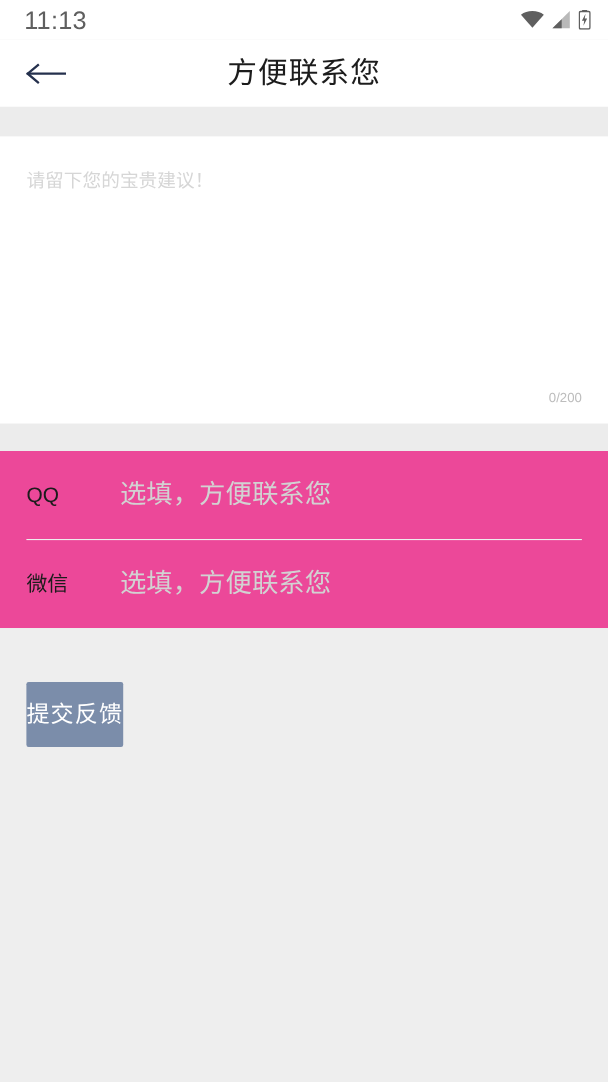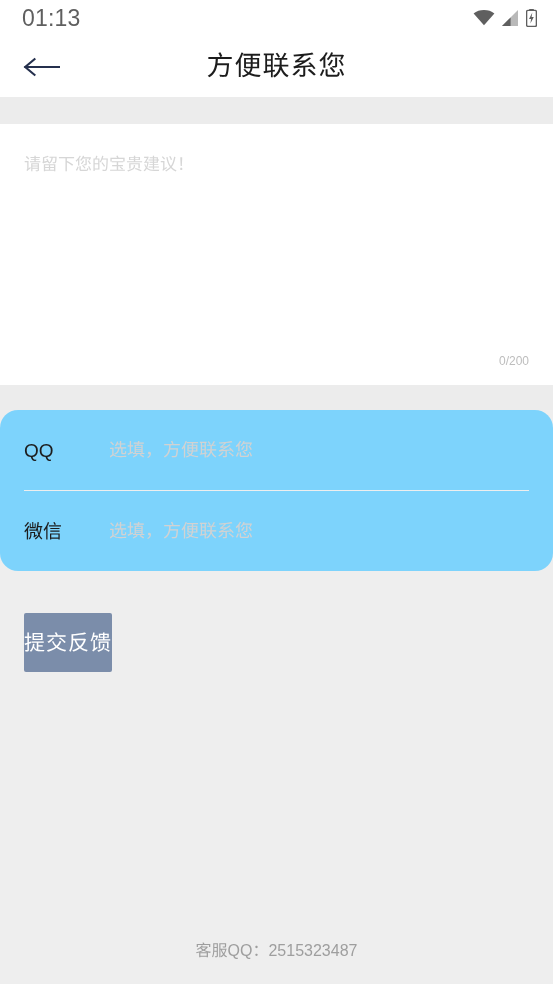--- a/index.html
+++ b/index.html
@@ -119,23 +119,22 @@
     position:absolute;
     right:24px;
     bottom:18px;
     font-size:12px;
     color:#bdbdbd;
     line-height:1;
   }
 
   
   .contact-card {
-    background:#7dd3fc;
-    flex:0 0 auto;
-    border-radius:18px;
+    background:#ec4899;
+    flex:0 0 auto;
   }
   .contact-row {
     height:80px;
     display:flex;
     align-items:center;
     padding:0 24px;
     position:relative;
   }
   .contact-label {
     width:85px;
@@ -144,21 +143,21 @@
     color:#1c1c1c;
     font-weight:500;
     line-height:1;
   }
   .contact-input {
     flex:1 1 auto;
     border:none;
     outline:none;
     background:transparent;
     font-family:Liberation Sans, sans-serif;
-    font-size:18px;
+    font-size:24px;
     color:#333333;
     padding:0;
     line-height:1;
   }
   .contact-input::placeholder {
     color:#d2d2d2;
   }
   .row-divider {
     height:1px;
     background:#eeeeee;
@@ -167,21 +166,21 @@
 
   
   .lower {
     flex:1 1 auto;
     background:#eeeeee;
     position:relative;
     padding-top:37px;
   }
   .submit-btn {
     display:block;
-    margin:5px 24px;
+    margin:12px 24px;
     height:59px;
     background:#7b8daa;
     color:#ffffff;
     font-family:inherit;
     font-size:21px;
     letter-spacing:1px;
     border:none;
     border-radius:2px;
     cursor:pointer;
     line-height:59px;
@@ -198,21 +197,21 @@
     color:#9e9e9e;
     line-height:1;
   }
 </style>
 </head>
 <body>
 
 <div class="screen">
 
   <div class="status-bar">
-    <div class="status-time">01:13</div>
+    <div class="status-time">11:13</div>
     <div class="status-icons">
       <span>
         <svg width="22" height="16" viewBox="0 0 22 16">
           <path d="M11 15.2 0.6 3.4C3.4 1.1 7.0 0 11 0s7.6 1.1 10.4 3.4L11 15.2z" fill="#5f5f5f"></path>
         </svg>
       </span>
       <span>
         <svg width="17" height="16" viewBox="0 0 17 16">
           <path d="M16 0v16H0L16 0z" fill="#b9b9b9"></path>
           <path d="M8.6 7.4V16H0L8.6 7.4z" fill="#5f5f5f"></path>
@@ -260,16 +259,15 @@
 
     <div class="contact-row">
       <div class="contact-label">微信</div>
       <input class="contact-input" type="text" placeholder="选填，方便联系您" style="">
     </div>
 
   </div>
 
   <div class="lower">
     <button class="submit-btn">提交反馈</button>
-    <div class="footer-note">客服QQ：2515323487</div>
   </div>
 
 </div>
 
 </body></html>

